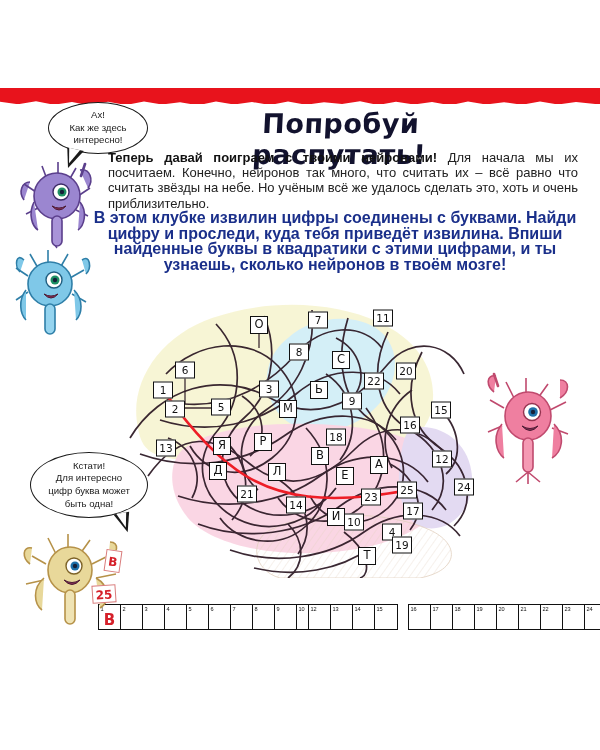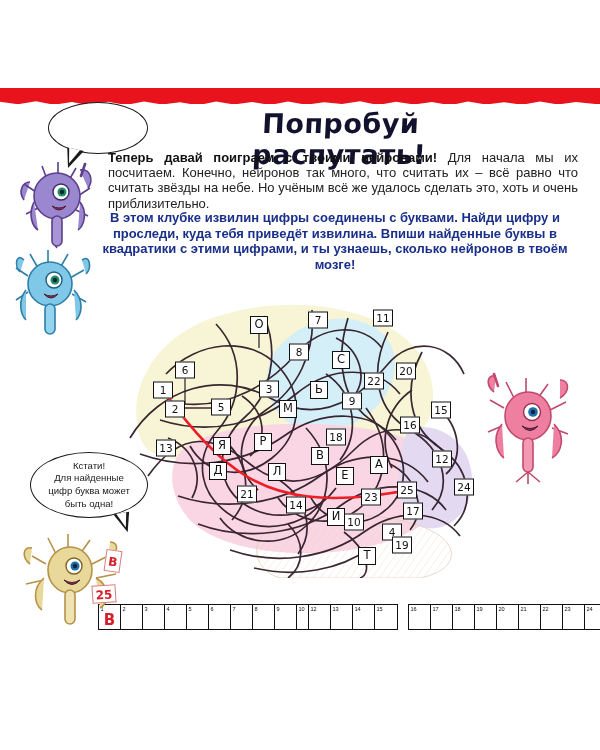--- a/index.html
+++ b/index.html
@@ -57,21 +57,21 @@
     font-size: 13px;
     line-height: 15.2px;
     color: #222;
     text-align: justify;
   }
   .para b { color: #111; }
   .para2 {
     position: absolute;
     left: 90px; top: 210px;
     width: 490px;
-    font-size: 13px;
+    font-size: 16px;
     line-height: 15.6px;
     font-weight: bold;
     color: #1a2f8a;
     text-align: center;
   }
 
   
   .bubble {
     position: absolute;
     background: #fff;
@@ -210,25 +210,28 @@
   <div class="banner-tear"></div>
 
   <div class="title">Попробуй распутать!</div>
 
   <div class="para">
     <b>Теперь давай поиграем с твоими нейронами!</b><span> Для начала мы их посчитаем. Конечно, нейронов так много, что считать их – всё равно что считать звёзды на небе. Но учёным всё же удалось сделать это, хоть и очень приблизительно.</span>
   </div>
   <div class="para2">В этом клубке извилин цифры соединены с буквами. Найди цифру и проследи, куда тебя приведёт извилина. Впиши найденные буквы в квадратики с этими цифрами, и ты узнаешь, сколько нейронов в твоём мозге!</div>
 
   <div class="bubble" id="bubble-top">
+    <span style="white-space:pre-line">Ах!
+Как же здесь
+интересно!</span>
     <span class="tail"></span>
   </div>
   <div class="bubble" id="bubble-left">
     <span style="white-space:pre-line">Кстати!
-Для найденные
+Для интересно
 цифр буква может
 быть одна!</span>
     <span class="tail"></span>
   </div>
 
   <div id="brain">
   <svg width="370" height="300" viewBox="0 0 370 300" xmlns="http://www.w3.org/2000/svg">
     <defs>
       <pattern id="hatch" width="6" height="6" patternUnits="userSpaceOnUse" patternTransform="rotate(35)">
         <line x1="0" y1="0" x2="0" y2="6" stroke="#c9a98a" stroke-width="1.1" opacity="0.55"></line>

